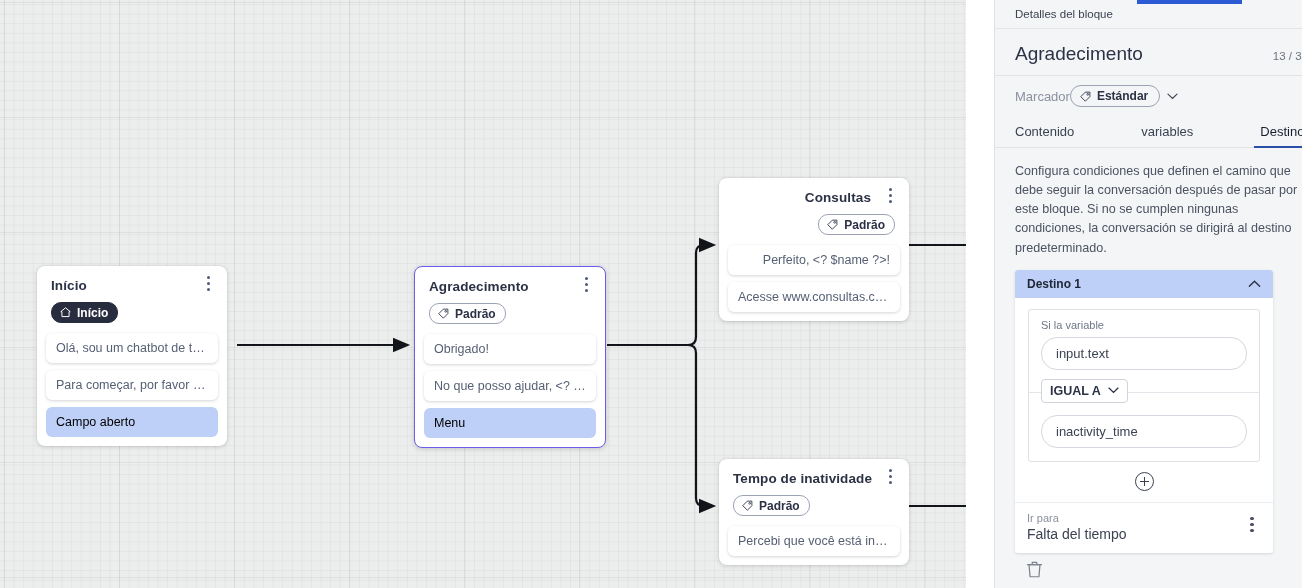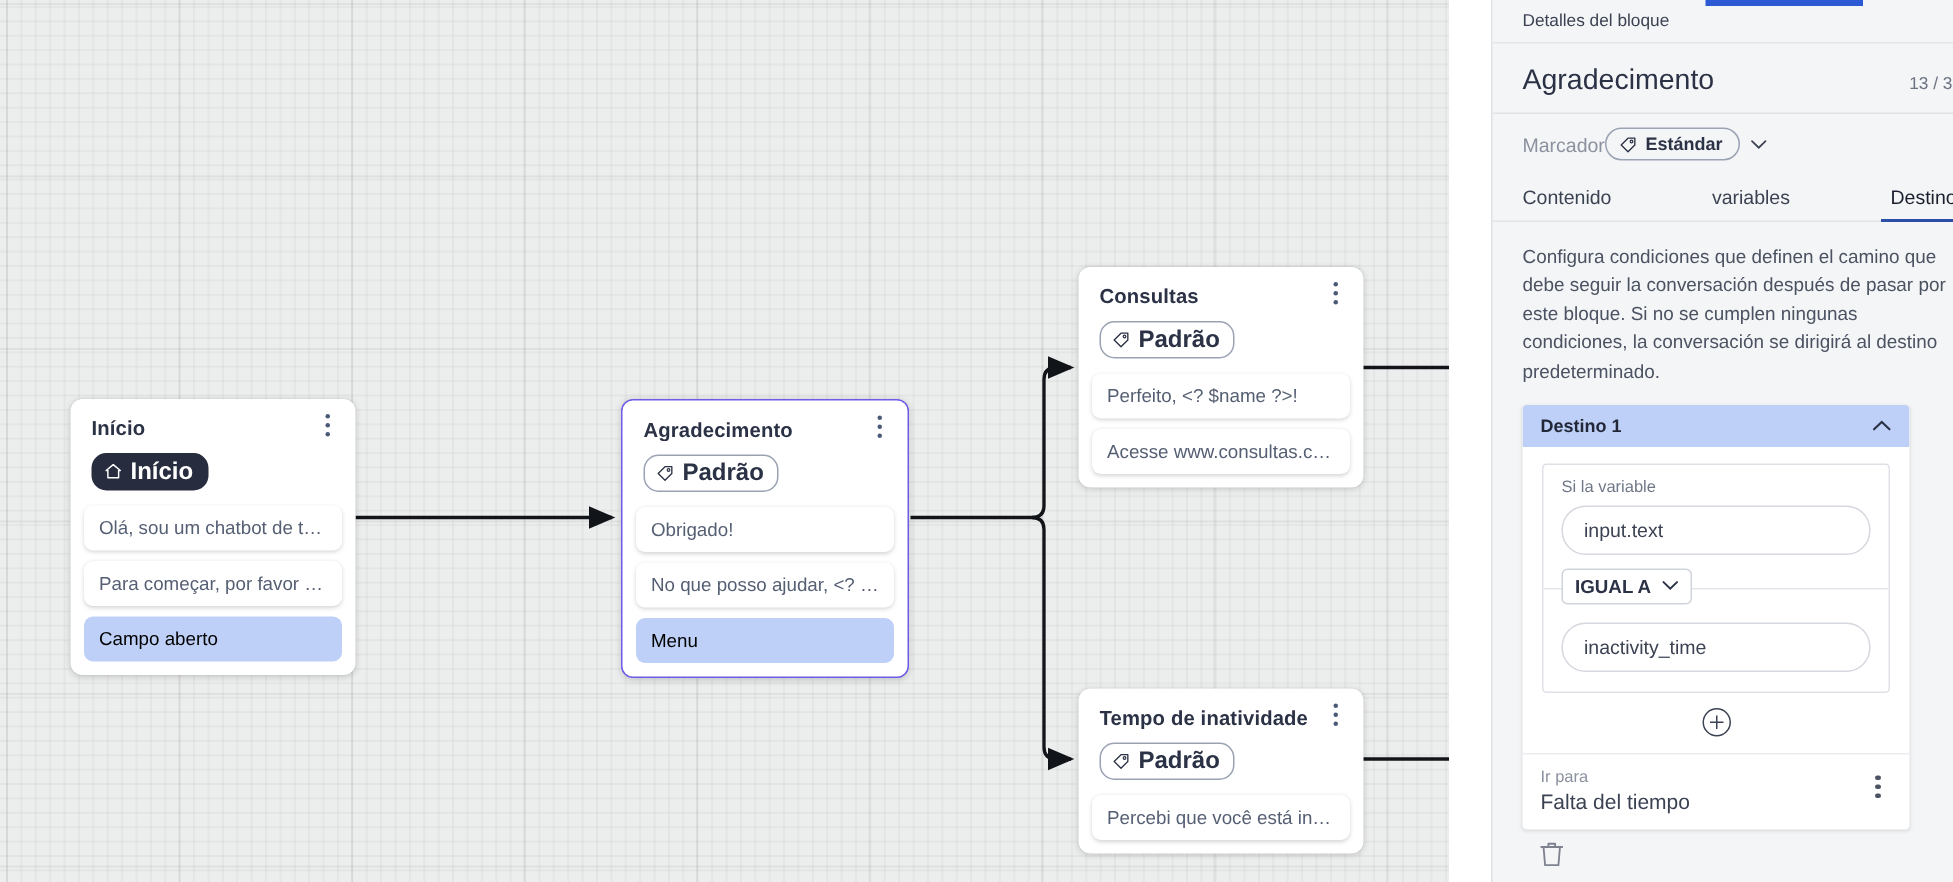--- a/index.html
+++ b/index.html
@@ -66,21 +66,21 @@
     background: #4a5a78;
     margin: 0 auto 3px auto;
   }
   .tag-pill {
     display: inline-flex;
     align-items: center;
     gap: 5px;
     border: 1px solid #9aa2b4;
     border-radius: 10px;
     padding: 2.5px 9px 2.5px 7px;
-    font-size: 16px;
+    font-size: 12px;
     font-weight: 600;
     color: #2c3246;
     background: #fff;
   }
   .tag-pill.dark {
     background: #272c3f;
     border-color: #272c3f;
     color: #ffffff;
   }
   .tag-icon { display: inline-block; width: 13px; height: 13px; }
@@ -376,21 +376,21 @@
       <path d="M607,345 L688,345" stroke="#111418" stroke-width="2.2" fill="none"></path>
 
       <path d="M688,345 Q696,345 696,337 L696,253 Q696,245 704,245 L714,245" stroke="#111418" stroke-width="2.2" fill="none" marker-end="url(#arrow)"></path>
 
       <path d="M688,345 Q696,345 696,353 L696,498 Q696,506 704,506 L714,506" stroke="#111418" stroke-width="2.2" fill="none" marker-end="url(#arrow)"></path>
 
       <path d="M908,245 L966,245" stroke="#111418" stroke-width="2.2" fill="none"></path>
       <path d="M908,506 L966,506" stroke="#111418" stroke-width="2.2" fill="none"></path>
     </svg>
 
-    <div class="node" style="left:47px; top:266px; width:190px;">
+    <div class="node" style="left:37px; top:266px; width:190px;">
       <div class="node-head">
         <div class="node-title">Início</div>
         <div class="node-menu">
             <i></i>
             <i></i>
             <i></i>
           </div>
         <span class="tag-pill dark">
           <svg class="tag-icon" viewBox="0 0 16 16">
             <path d="M8 2.2 L2.2 7 L3.6 7 L3.6 13 L12.4 13 L12.4 7 L13.8 7 Z" fill="none" stroke="#ffffff" stroke-width="1.2" stroke-linejoin="round"></path>
@@ -421,21 +421,21 @@
           <span>Padrão</span>
         </span>
       </div>
       <div class="node-body">
         <div class="msg">Obrigado!</div>
         <div class="msg">No que posso ajudar, &lt;? $name ...</div>
         <div class="msg highlight">Menu</div>
       </div>
     </div>
 
-    <div class="node" style="left:719px; top:178px; width:190px;">
+    <div class="node" style="left:719px; top:178px; width:190px;text-align:right;">
       <div class="node-head">
         <div class="node-title">Consultas</div>
         <div class="node-menu">
             <i></i>
             <i></i>
             <i></i>
           </div>
         <span class="tag-pill">
           <svg class="tag-icon" viewBox="0 0 16 16">
             <path d="M2.2 8.2 L7.8 2.6 L13.4 2.6 L13.4 8.2 L7.8 13.8 Z" fill="none" stroke="#2c3246" stroke-width="1.1" stroke-linejoin="round"></path>

